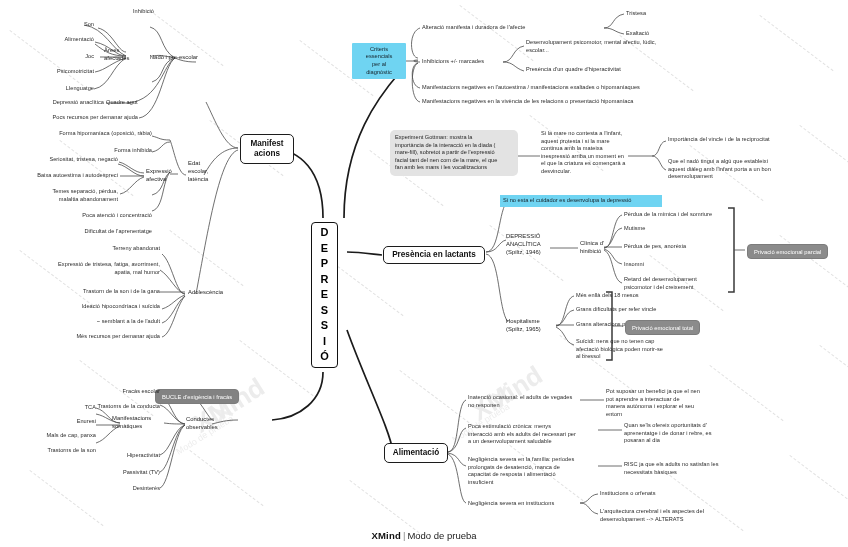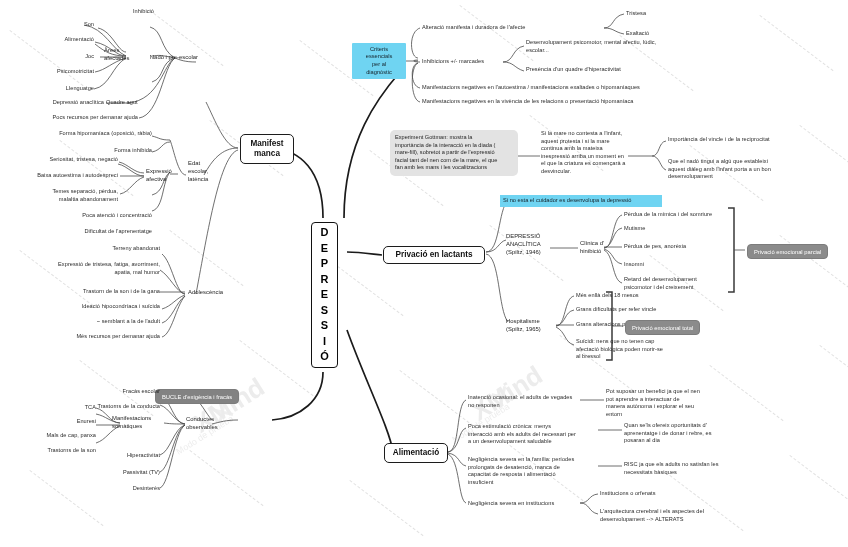--- a/index.html
+++ b/index.html
@@ -333,25 +333,25 @@
 R
 E
 S
 S
 I
 Ó</div>
   </div>
 
   <div class="node topic" style="left:240px;top:134px;width:54px;height:30px;">
     <span>Manifest
-manca</span>
+acions</span>
   </div>
 
   <div class="node topic" style="left:383px;top:246px;width:102px;height:18px;">
-    <span>Privació en lactants</span>
+    <span>Presència en lactants</span>
   </div>
 
 
   <div class="node topic" style="left:384px;top:443px;width:64px;height:20px;">
     <span>Alimentació</span>
   </div>
 
   <div class="node cyanbox" style="left:352px;top:43px;width:54px;height:36px;display:flex;align-items:center;justify-content:center;">
     <span>Criteris
 essencials
@@ -489,14 +489,17 @@
 capacitat de resposta i alimentació
 insuficient</div>
   <div class="node leaf l" style="left:624px;top:461px;width:118px;">RISC ja que els adults no satisfan les
 necessitats bàsiques</div>
 
   <div class="node leaf l" style="left:468px;top:500px;width:112px;">Negligència severa en institucions</div>
   <div class="node leaf l" style="left:600px;top:490px;width:130px;">Institucions o orfenats</div>
   <div class="node leaf l" style="left:600px;top:508px;width:140px;">L'arquitectura crerebral i els aspectes del
 desenvolupament --&gt; ALTERATS</div>
 
+  <div id="footer">
+    <span class="b">XMind</span><span class="sep">|</span><span class="m">Modo de prueba</span>
+  </div>
 
 </div>
 
 </body></html>

